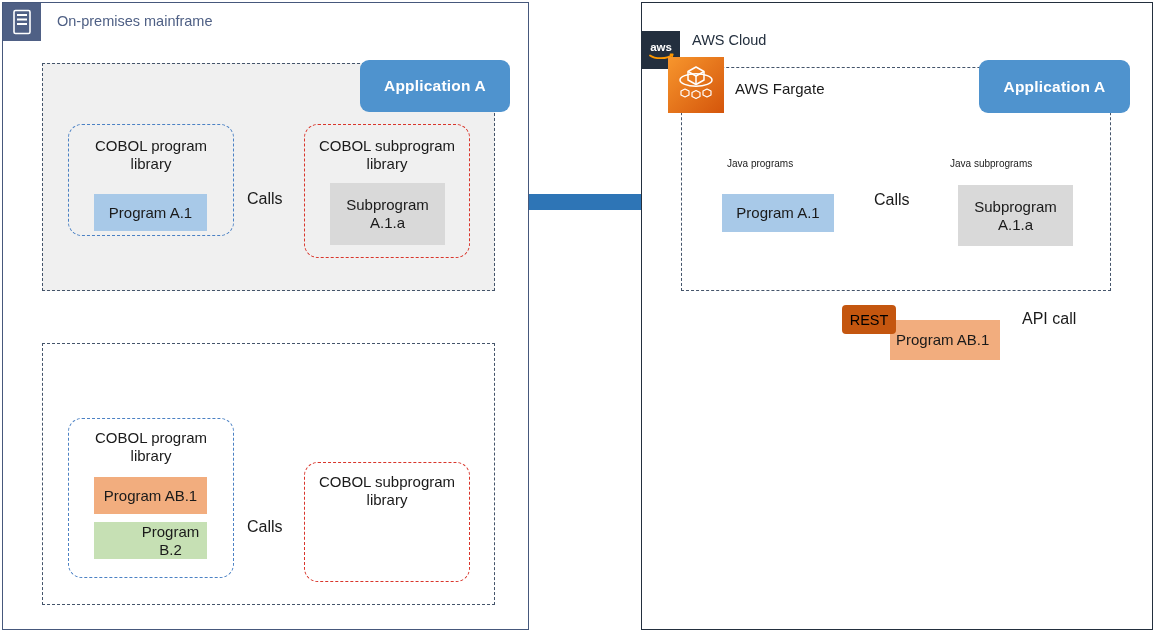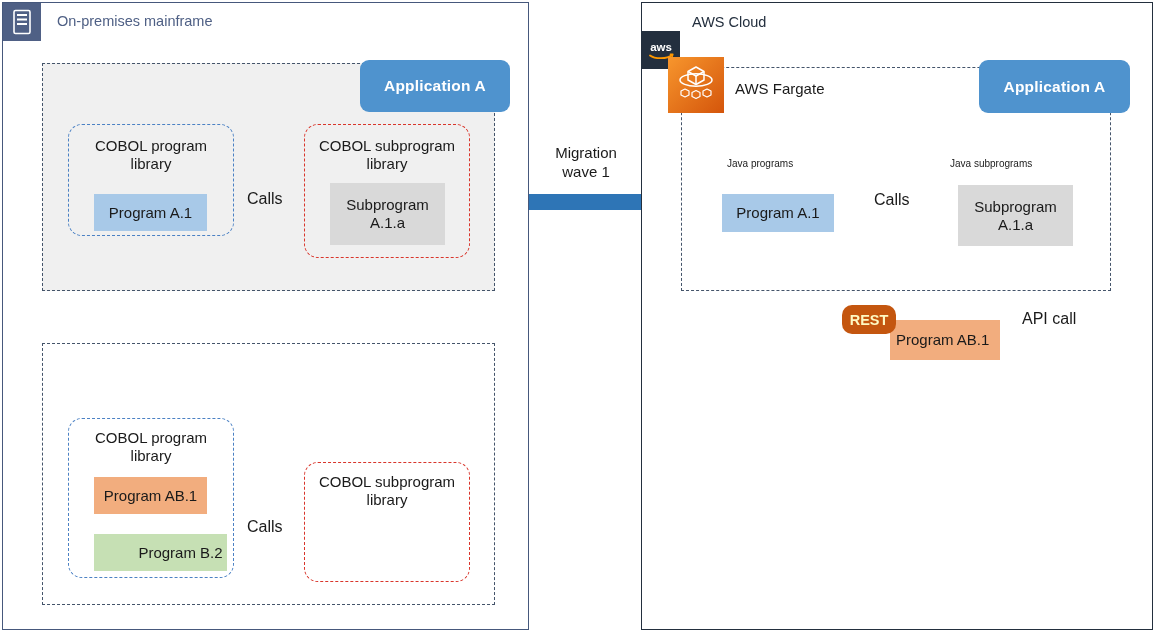--- a/index.html
+++ b/index.html
@@ -124,25 +124,24 @@
     letter-spacing: 0.2px;
   }
   .badge-blue  { background: #4F93CE; }
   .badge-green { background: #7FB45D; }
 
   
   .rest-badge {
     display: flex;
     align-items: center;
     justify-content: center;
-    border-radius: 10px;
+    border-radius: 4px;
     background: #C4560F;
-    color: #fef9c3;
+    color: #000000;
     font-size: 14.5px;
-    font-weight: bold;
   }
 
   
   .conn-label {
     font-size: 16px;
     color: #1A1A1A;
     white-space: nowrap;
   }
   .mig-label {
     font-size: 15px;
@@ -233,47 +232,43 @@
 
   <div class="abs grp grp-appB-onprem"></div>
 
   <div class="abs lib lib-blue lib-b-prog">
     <div class="lib-title" style="top:10px;">
       <span>COBOL program</span><br>
       <span>library</span>
     </div>
   </div>
   <div class="abs box box-salmon" style="left:94px; top:477px; width:113px; height:37px;">Program AB.1</div>
-  <div class="abs box box-green" style="left:94px; top:534px; width:133px; height:37px;padding-left:44px;">Program B.2</div>
+  <div class="abs box box-green" style="left:94px; top:522px; width:113px; height:37px;padding-left:44px;">Program B.2</div>
 
   <div class="abs lib lib-red lib-b-sub">
     <div class="lib-title" style="top:10px;">
       <span>COBOL subprogram</span><br>
       <span>library</span>
     </div>
   </div>
 
   <div class="abs conn-label" style="left:247px; top:518px;">Calls</div>
 
 
-  <div class="abs mig-label" style="left:534px; top:144px; width:104px;">
-    <span>Migration</span><br>
-    <span>wave 1</span>
-  </div>
 
   <div class="abs frame-aws"></div>
 
   <div class="abs hdr-icon aws-icon">
     <svg width="30" height="22" viewBox="0 0 30 22" aria-hidden="true">
       <text x="15" y="12" fill="#ffffff" font-family="'Liberation Sans', sans-serif" font-size="11.5" font-weight="600" text-anchor="middle">aws</text>
       <path d="M4,16.5 C9,20.2 21,20.2 26,16.0" fill="none" stroke="#FF9900" stroke-width="1.8" stroke-linecap="round"></path>
       <path d="M24.4,15.2 L26.8,15.4 L26.0,17.8" fill="none" stroke="#FF9900" stroke-width="1.6" stroke-linecap="round" stroke-linejoin="round"></path>
     </svg>
   </div>
-  <div class="abs hdr-label aws-label" style="left:692px; top:14px;">AWS Cloud</div>
+  <div class="abs hdr-label aws-label" style="left:692px; top:32px;">AWS Cloud</div>
 
   <div class="abs grp grp-fargate"></div>
 
   <div class="abs" style="left:668px; top:57px; width:56px; height:56px;">
     <svg width="56" height="56" viewBox="0 0 56 56" aria-hidden="true">
       <rect x="0" y="0" width="56" height="56" fill="url(#fargateGrad)"></rect>
       <ellipse cx="28" cy="23" rx="16" ry="6.2" fill="none" stroke="#ffffff" stroke-width="1.5"></ellipse>
       <g fill="none" stroke="#ffffff" stroke-width="1.5" stroke-linejoin="round">
         <path d="M28,10 L36,14.5 L36,23 L28,27.5 L20,23 L20,14.5 Z"></path>
         <path d="M20,14.5 L28,19 L36,14.5"></path>

